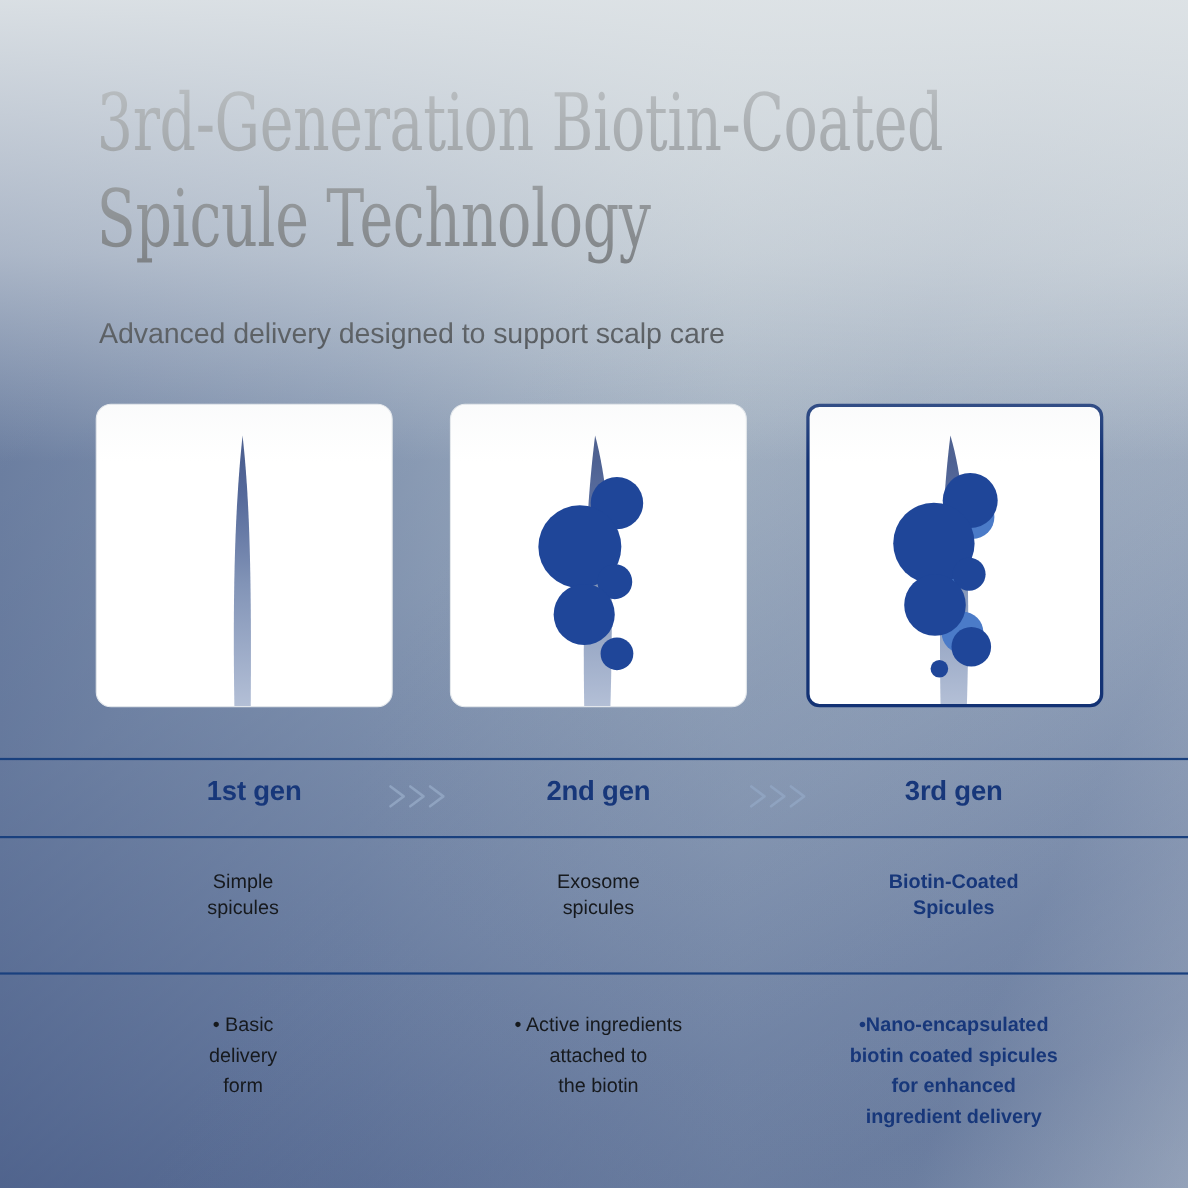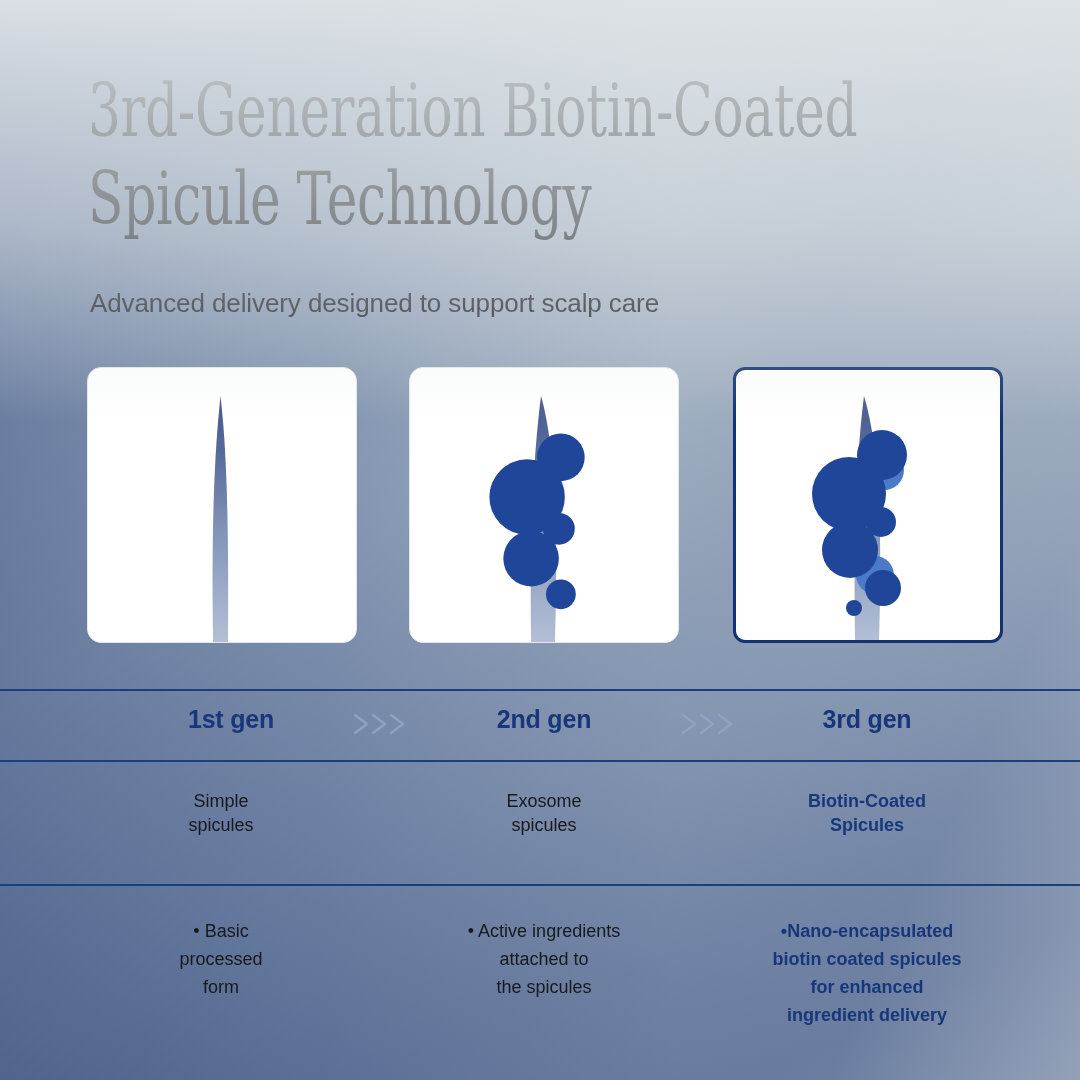--- a/index.html
+++ b/index.html
@@ -297,27 +297,27 @@
       <div>Exosome</div>
       <div>spicules</div>
     </div>
     <div class="name-cell name3 hi">
       <div>Biotin-Coated</div>
       <div>Spicules</div>
     </div>
 
     <div class="desc-cell desc1">
       <div>• Basic</div>
-      <div>processed</div>
+      <div>delivery</div>
       <div>form</div>
     </div>
     <div class="desc-cell desc2">
       <div>• Active ingredients</div>
       <div>attached to</div>
-      <div>the spicules</div>
+      <div>the biotin</div>
     </div>
     <div class="desc-cell desc3 hi">
       <div>•Nano-encapsulated</div>
       <div>biotin coated spicules</div>
       <div>for enhanced</div>
       <div>ingredient delivery</div>
     </div>
 
   </div>
 </div>

